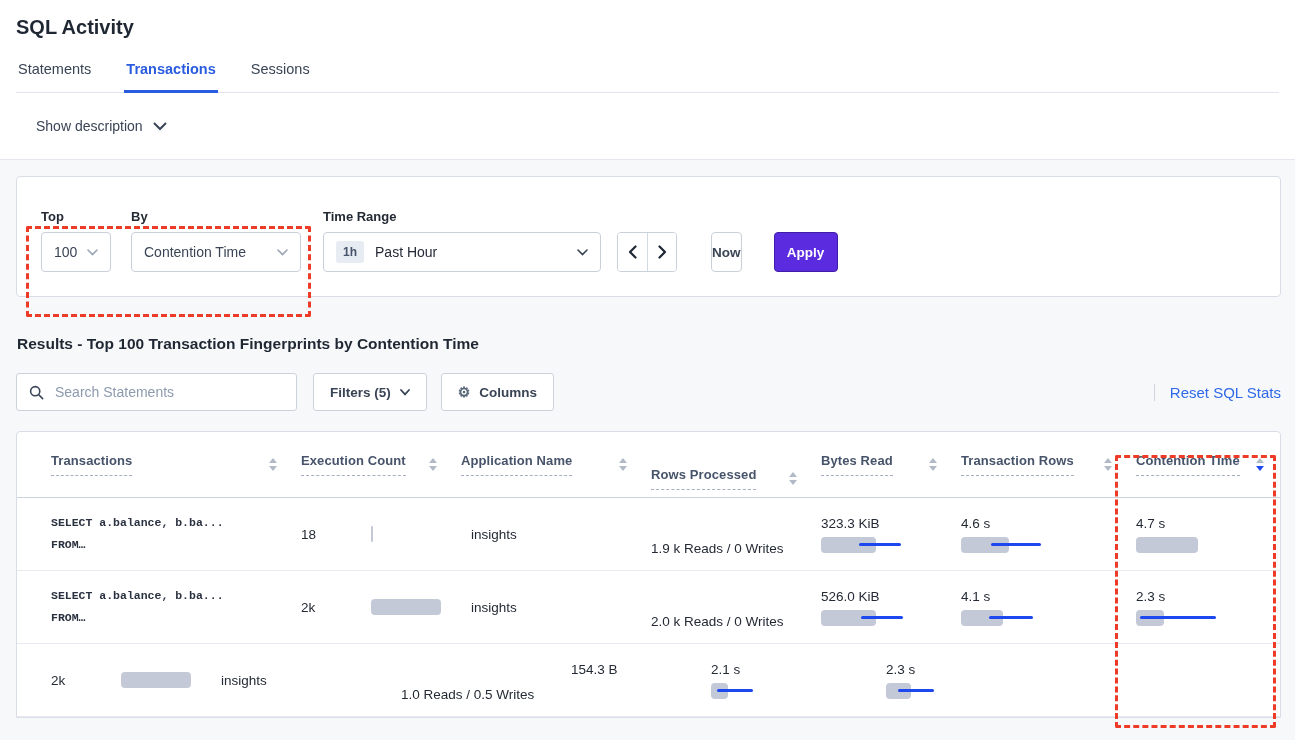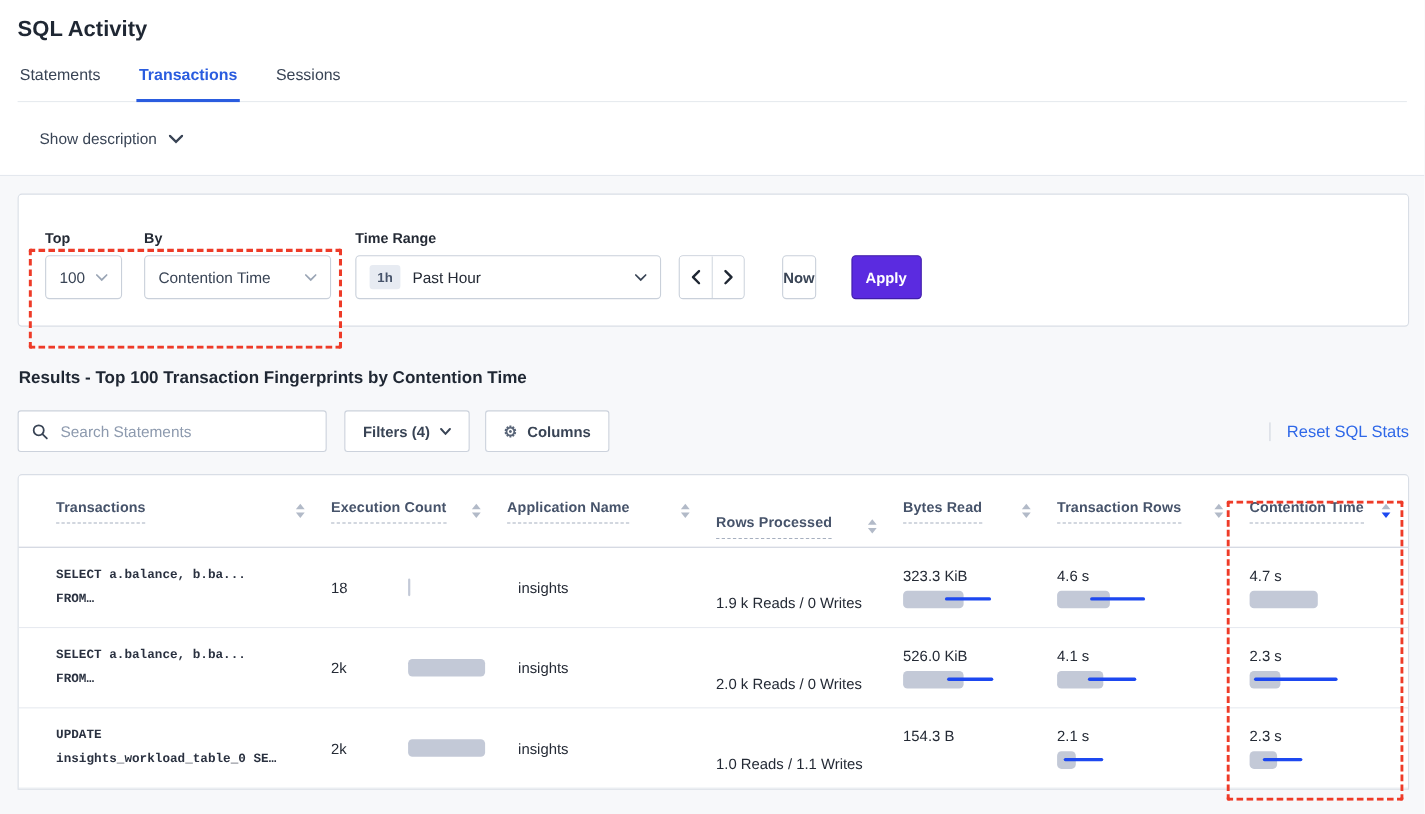--- a/index.html
+++ b/index.html
@@ -170,21 +170,21 @@
     <div class="search-box">
       <span>
         <svg width="15" height="15">
             <circle cx="6.2" cy="6.2" r="4.6" stroke="#394455" stroke-width="1.6" fill="none"></circle>
             <line x1="9.8" y1="9.8" x2="13.6" y2="13.6" stroke="#394455" stroke-width="1.6" stroke-linecap="round"></line>
           </svg>
       </span>
       <input type="text" placeholder="Search Statements" style="">
     </div>
     <button class="tb-btn btn-filters">
-      <span>Filters (4)</span>
+      <span>Filters (5)</span>
       <span>
         <svg width="10" height="7">
             <path d="M1 1 L5 5.4 L9 1" stroke="#394455" stroke-width="1.8" fill="none" stroke-linecap="round"></path>
           </svg>
       </span>
     </button>
     <button class="tb-btn btn-columns">
       <span class="gear">⚙</span>
       <span>Columns</span>
     </button>
@@ -323,32 +323,26 @@
         <div class="mval">2.3 s</div>
         <div class="mbar">
               <span class="gbar" style="width: 28px;"></span>
               <span class="bline" style="left: 4px; width: 76px;"></span>
             </div>
           </div>
         </div>
     </div>
 
     <div class="trow">
-      <div class="td w1">
-          <div class="sql">
-        <div>UPDATE</div>
-            <div>insights_workload_table_0 SE…</div>
-          </div>
-        </div>
       <div class="td w2 c2">
         <span class="num">2k</span>
         <span class="ebar" style="width: 70px;"></span>
       </div>
       <div class="td w3" style="padding-left:10px">insights</div>
-      <div class="td w4">1.0 Reads / 1.1 Writes</div>
+      <div class="td w4">1.0 Reads / 0.5 Writes</div>
       <div class="td w5">
           <div class="metric">
         <div class="mval">154.3 B</div>
         <div class="mbar"></div>
           </div>
         </div>
       <div class="td w6">
           <div class="metric">
         <div class="mval">2.1 s</div>
         <div class="mbar">

